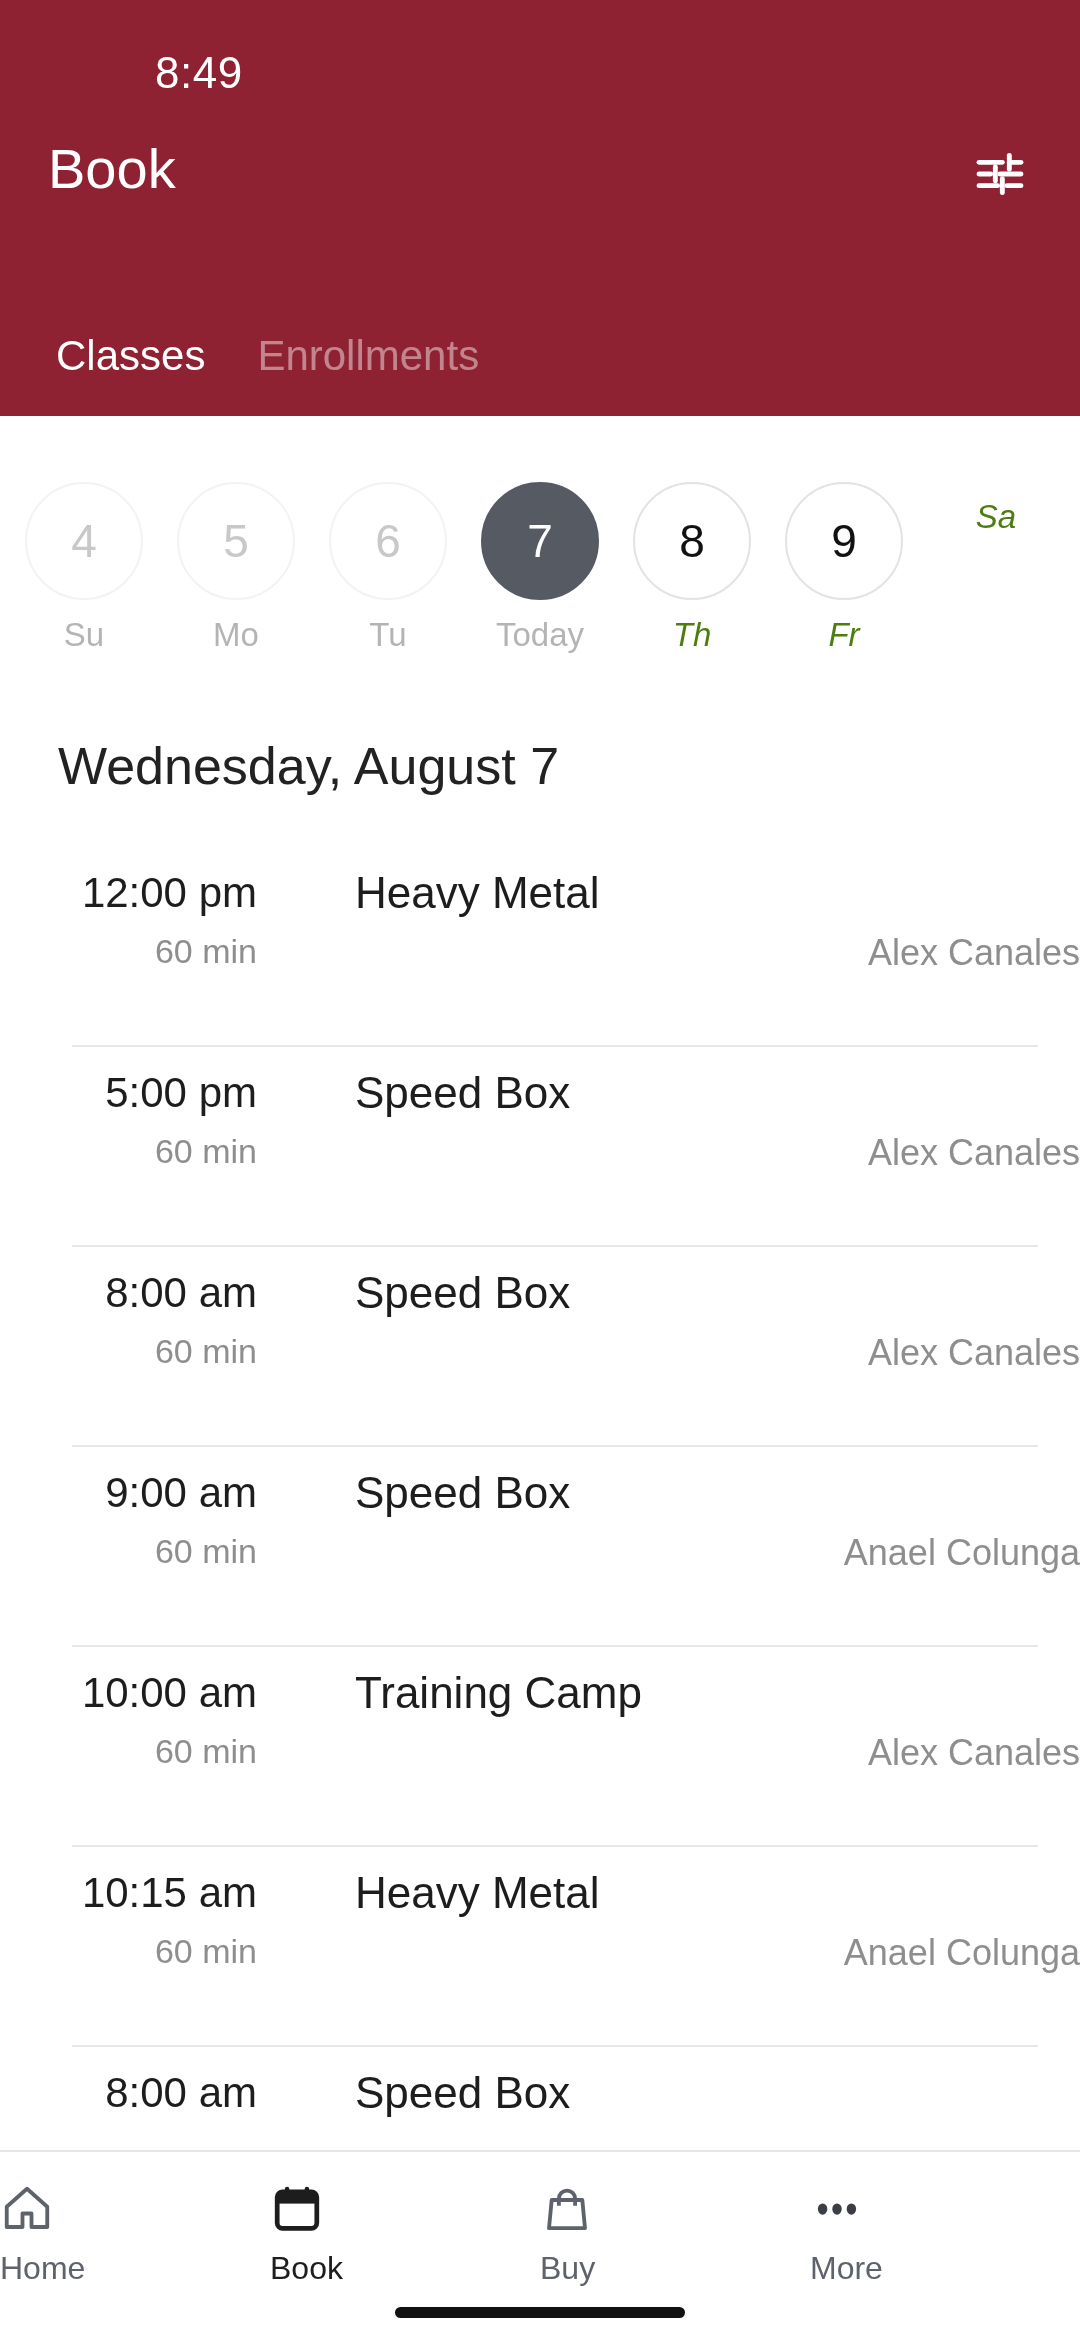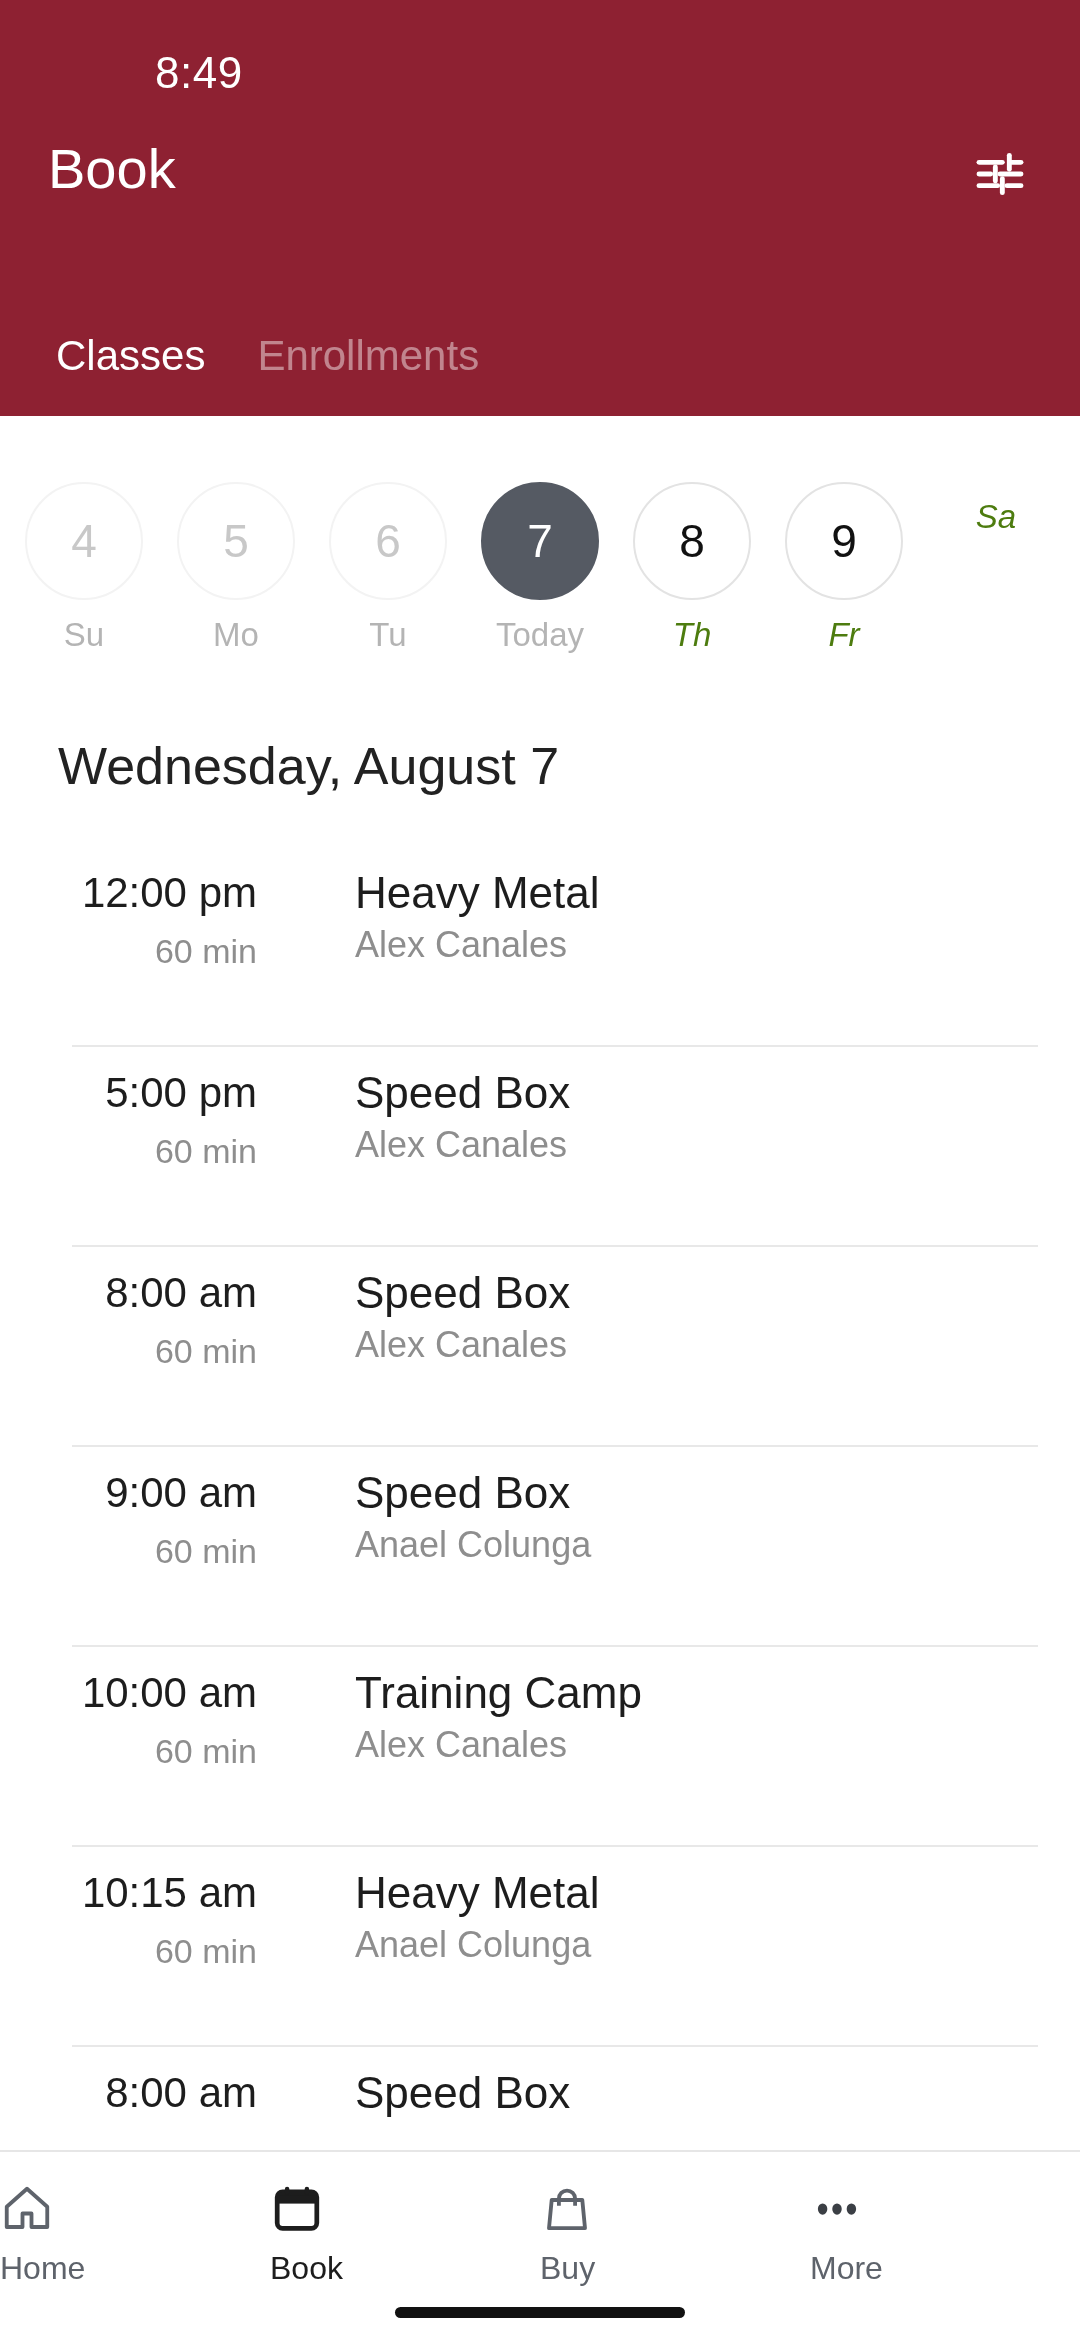--- a/index.html
+++ b/index.html
@@ -156,21 +156,22 @@
     padding-left:40px;
   }
   .cname {
     font-size:44px;
     color:#1d1d1d;
     line-height:1.2;
   }
   .cteacher {
     font-size:36px;
     color:#8e8e8e;
-    margin-top:4px;
+    margin-top:12px;
+    text-align:right;
   }
 
   
   .bottomnav {
     position:absolute;
     left:0; bottom:0;
     width:1080px; height:190px;
     background:#ffffff;
     border-top:2px solid #e6e6e6;
     display:flex;

